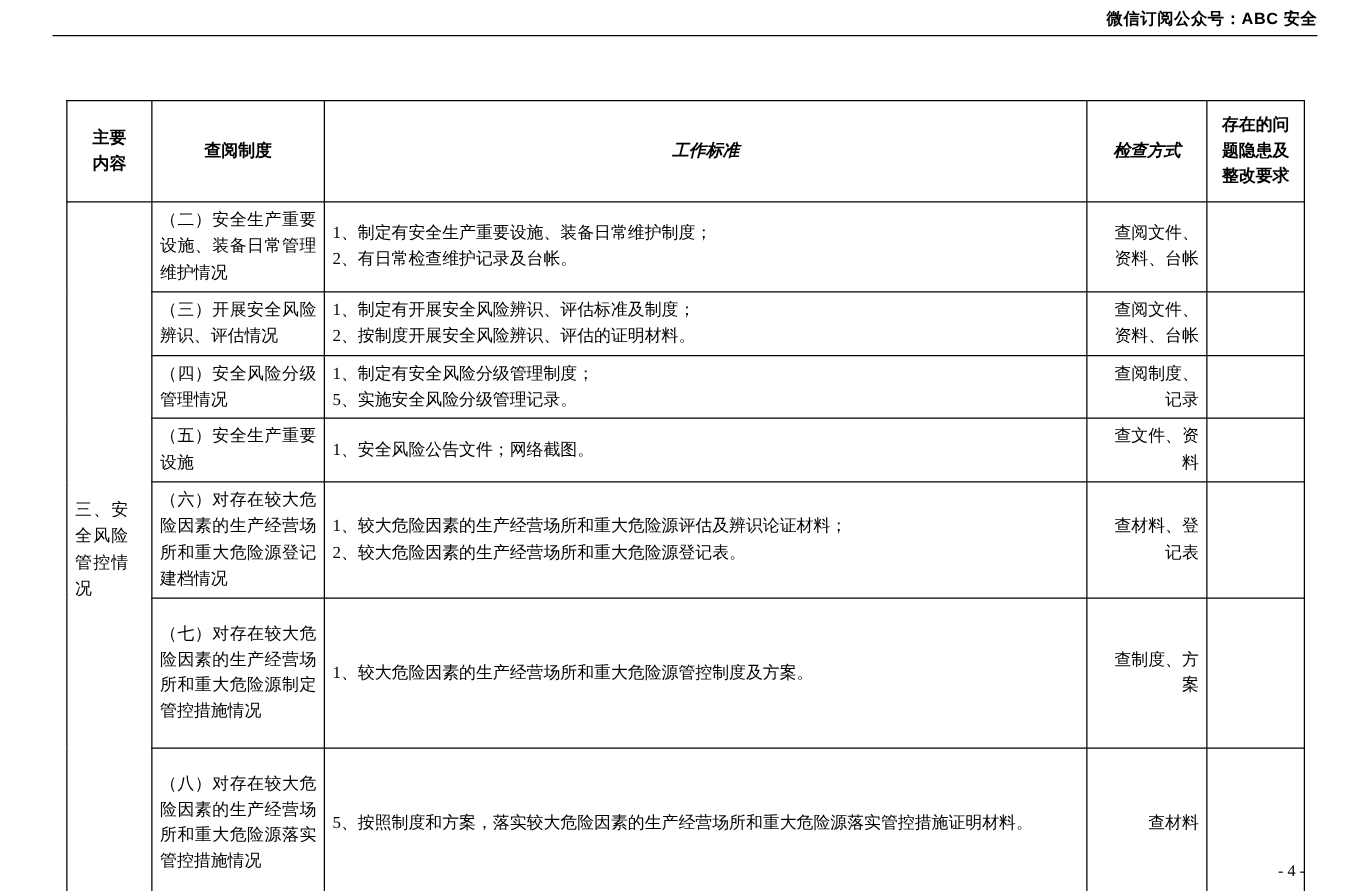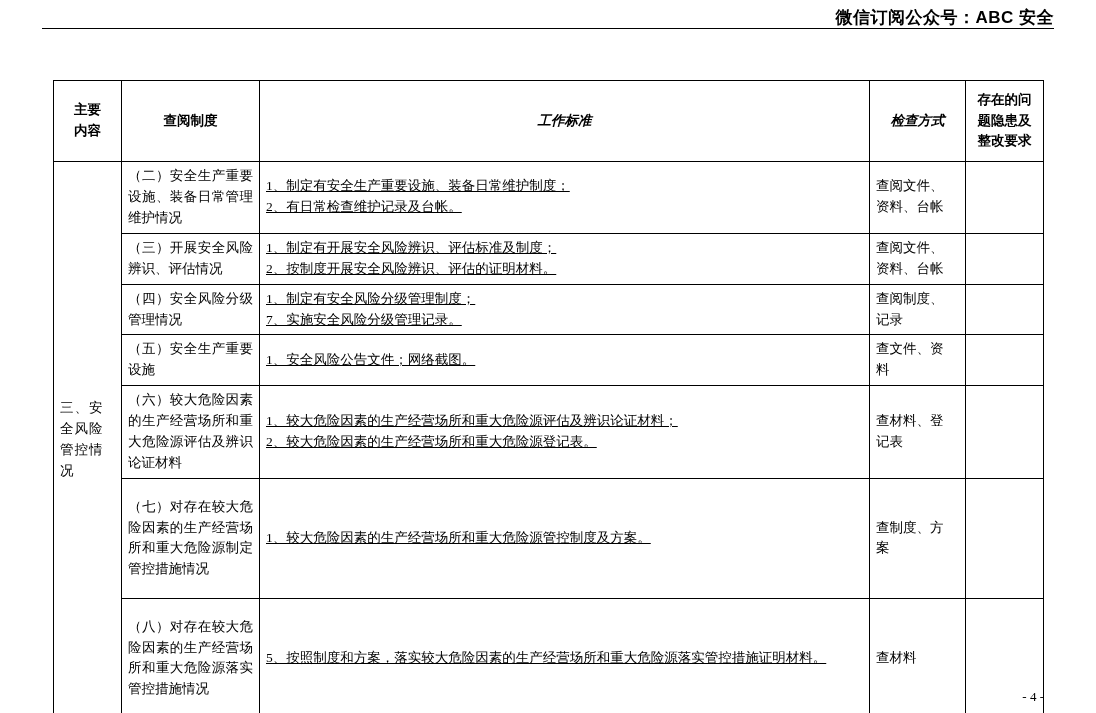--- a/index.html
+++ b/index.html
@@ -21,21 +21,21 @@
     height: 713px;
     box-sizing: border-box;
   }
   .header-line {
     position: absolute;
     top: 6px;
     left: 0;
     right: 0;
     padding-right: 42px;
     text-align: right;
-    font-size: 17px;
+    font-size: 13px;
     font-weight: bold;
     font-family: "Liberation Sans", "DejaVu Sans", sans-serif;
     letter-spacing: 0.5px;
   }
   .hrule {
     position: absolute;
     top: 28px;
     left: 42px;
     right: 42px;
     border-top: 1px solid #000;
@@ -79,25 +79,25 @@
   }
   td.point-cell {
     font-size: 13.5px;
     line-height: 1.75;
     text-align: justify;
     text-justify: inter-ideograph;
   }
   td.std-cell {
     font-size: 13.5px;
     line-height: 1.8;
-    text-decoration: underline;
   }
   td.way-cell {
     font-size: 13.5px;
     line-height: 1.75;
+    text-align: right;
   }
   td.issue-cell {
     font-size: 13.5px;
   }
   .std-line { white-space: normal; }
   .footer {
     position: absolute;
     bottom: 8px;
     left: 0;
     right: 0;
@@ -170,21 +170,21 @@
           <div>查阅文件、</div>
           <div>资料、台帐</div>
         </td>
         <td class="issue-cell"></td>
       </tr>
 
       <tr>
         <td class="point-cell">（四）安全风险分级管理情况</td>
         <td class="std-cell">
           <div class="std-line">1、制定有安全风险分级管理制度；</div>
-          <div class="std-line">7、实施安全风险分级管理记录。</div>
+          <div class="std-line">5、实施安全风险分级管理记录。</div>
         </td>
         <td class="way-cell">
           <div>查阅制度、</div>
           <div>记录</div>
         </td>
         <td class="issue-cell"></td>
       </tr>
 
       <tr>
         <td class="point-cell">（五）安全生产重要设施</td>
@@ -192,21 +192,21 @@
           <div class="std-line">1、安全风险公告文件；网络截图。</div>
         </td>
         <td class="way-cell">
           <div>查文件、资</div>
           <div>料</div>
         </td>
         <td class="issue-cell"></td>
       </tr>
 
       <tr>
-        <td class="point-cell">（六）较大危险因素的生产经营场所和重大危险源评估及辨识论证材料</td>
+        <td class="point-cell">（六）对存在较大危险因素的生产经营场所和重大危险源登记建档情况</td>
         <td class="std-cell">
           <div class="std-line">1、较大危险因素的生产经营场所和重大危险源评估及辨识论证材料；</div>
           <div class="std-line">2、较大危险因素的生产经营场所和重大危险源登记表。</div>
         </td>
         <td class="way-cell">
           <div>查材料、登</div>
           <div>记表</div>
         </td>
         <td class="issue-cell"></td>
       </tr>

